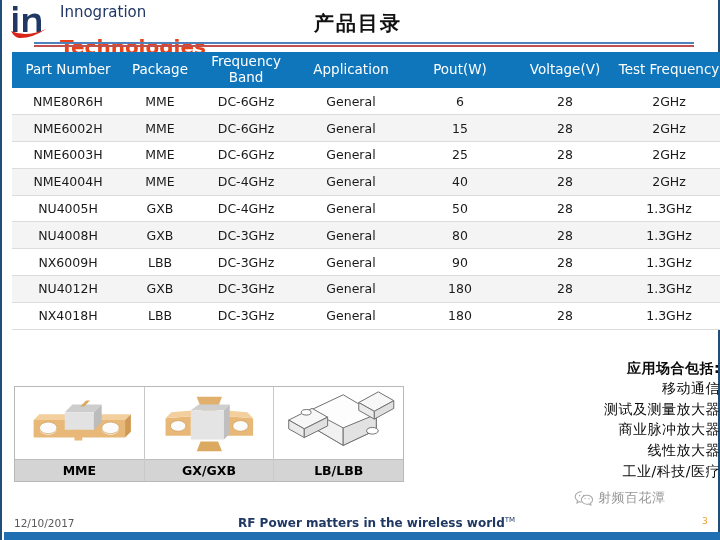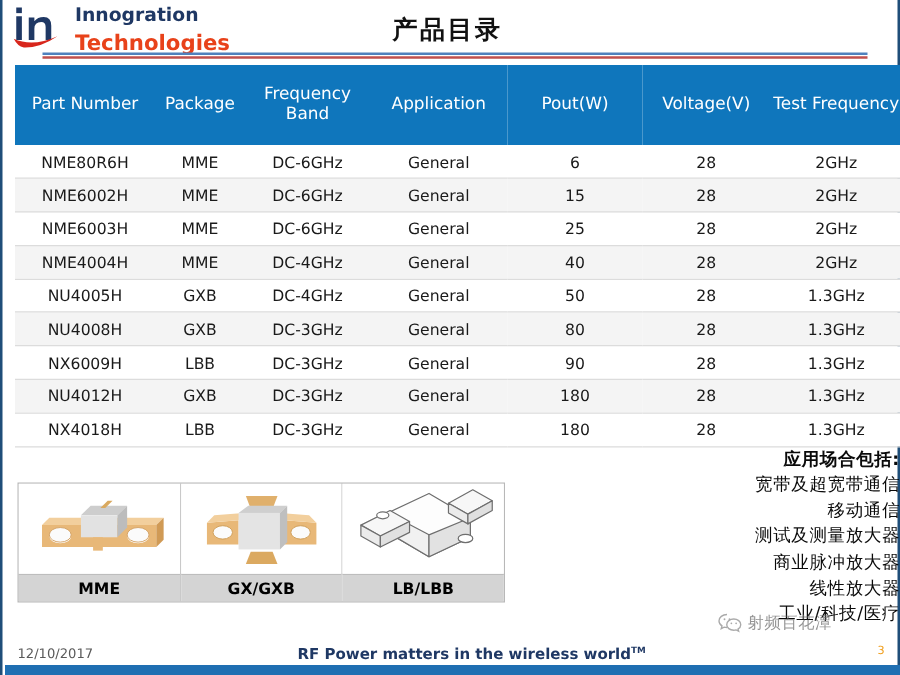--- a/index.html
+++ b/index.html
@@ -15,26 +15,26 @@
     background: #ffffff;
     border-left: 2px solid #1f4e79;
     border-right: 2px solid #1f4e79;
   }
 
   
   .logo { position: absolute; left: 8px; top: 4px; width: 170px; height: 40px; }
   .logo-mark { position: absolute; left: 0; top: 0; width: 46px; height: 38px; }
   .logo-text { position: absolute; left: 50px; top: 1px; line-height: 1.0; }
   .logo-line1 {
-    font-size: 15px; font-weight: 700; color: #1f3864; letter-spacing: 0px;
+    font-size: 15px; font-weight: 400; color: #1f3864; letter-spacing: 0px;
     font-family: "DejaVu Sans", sans-serif;
   }
   .logo-line2 {
-    font-size: 17px; font-weight: 600; color: #e8421a; letter-spacing: 0px;
-    font-family: "DejaVu Sans", sans-serif; margin-top: 7px;
+    font-size: 20px; font-weight: 600; color: #e8421a; letter-spacing: 0px;
+    font-family: "DejaVu Sans", sans-serif; margin-top: 17px;
   }
 
   .slide-title {
     position: absolute; left: 278px; top: 10px;
     font-size: 20px; font-weight: 700; color: #111111;
     font-family: "DejaVu Sans", sans-serif;
     letter-spacing: 2px;
     margin-left: 34px;
   }
 
@@ -51,21 +51,21 @@
   #product-table {
     position: absolute; left: 10px; top: 52px; width: 710px;
     border-collapse: collapse;
     table-layout: fixed;
   }
   #product-table thead th {
     background: #0f76bc;
     color: #ffffff;
     font-size: 13.5px;
     font-weight: 400;
-    height: 64px;
+    height: 36px;
     padding: 2px 2px;
     text-align: center;
     vertical-align: middle;
     line-height: 1.15;
     font-family: "DejaVu Sans", sans-serif;
   }
   #product-table tbody td {
     font-size: 12.5px;
     color: #1a1a1a;
     height: 26.8px;
@@ -123,21 +123,21 @@
   .footer-date {
     position: absolute; left: 12px; top: 517px;
     font-size: 10.5px; color: #595959;
     font-family: "DejaVu Sans", sans-serif;
   }
   .footer-tag {
     position: absolute; left: 236px; top: 516px;
     font-size: 12px; font-weight: 700; color: #1f3864;
     font-family: "DejaVu Sans", sans-serif;
   }
-  .footer-tag .tm { font-size: 7px; font-weight: 700; vertical-align: super; }
+  .footer-tag .tm { font-size: 7px; font-weight: 400; vertical-align: super; }
   .footer-bar {
     position: absolute; left: 2px; top: 532px; width: 716px; height: 8px;
     background: #1f6fb2;
   }
   .page-num {
     position: absolute; left: 700px; top: 516px;
     font-size: 9px; color: #f0a020;
     font-family: "DejaVu Sans", sans-serif;
   }
 
@@ -351,21 +351,20 @@
       <div class="pkg-label">
         <span>LB/LBB</span>
       </div>
     </div>
 
   </div>
 
   <div id="applications">
     <div class="app-head">应用场合包括:</div>
     <div id="app-items">
-        <div class="app-item">宽带及超宽带通信</div>
         <div class="app-item">移动通信</div>
         <div class="app-item">测试及测量放大器</div>
         <div class="app-item">商业脉冲放大器</div>
         <div class="app-item">线性放大器</div>
         <div class="app-item">工业/科技/医疗</div>
       </div>
   </div>
 
   <div id="watermark">
     <svg width="20" height="17" viewBox="0 0 20 17">

